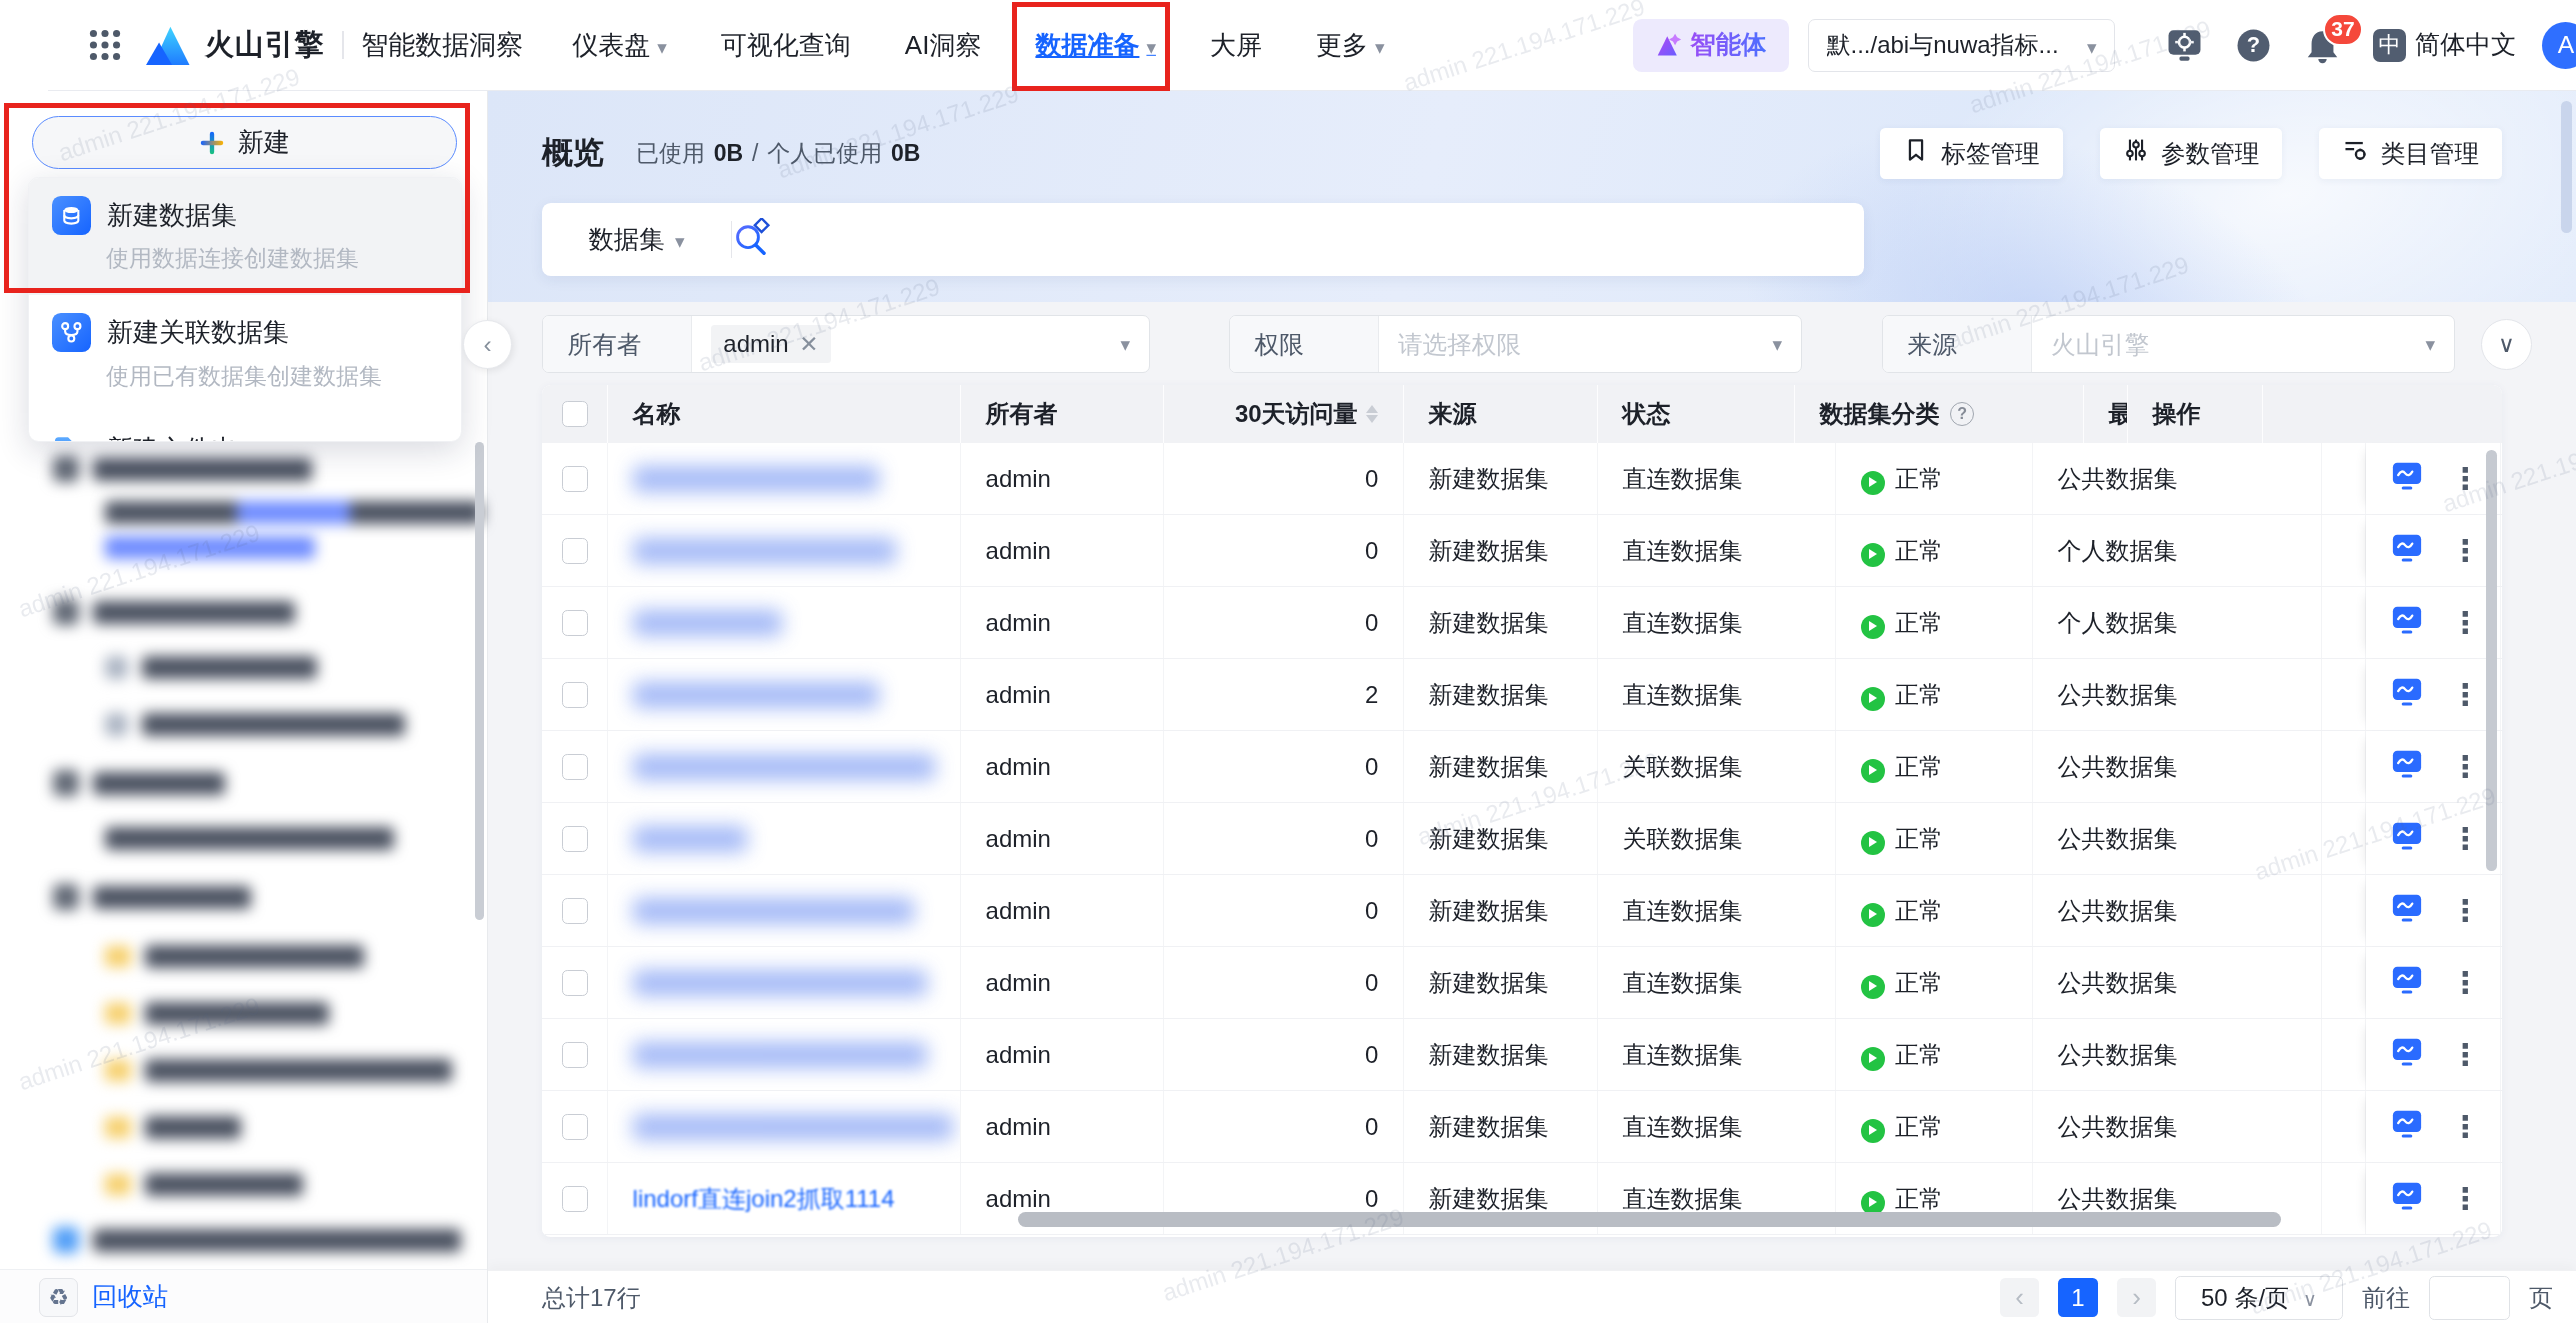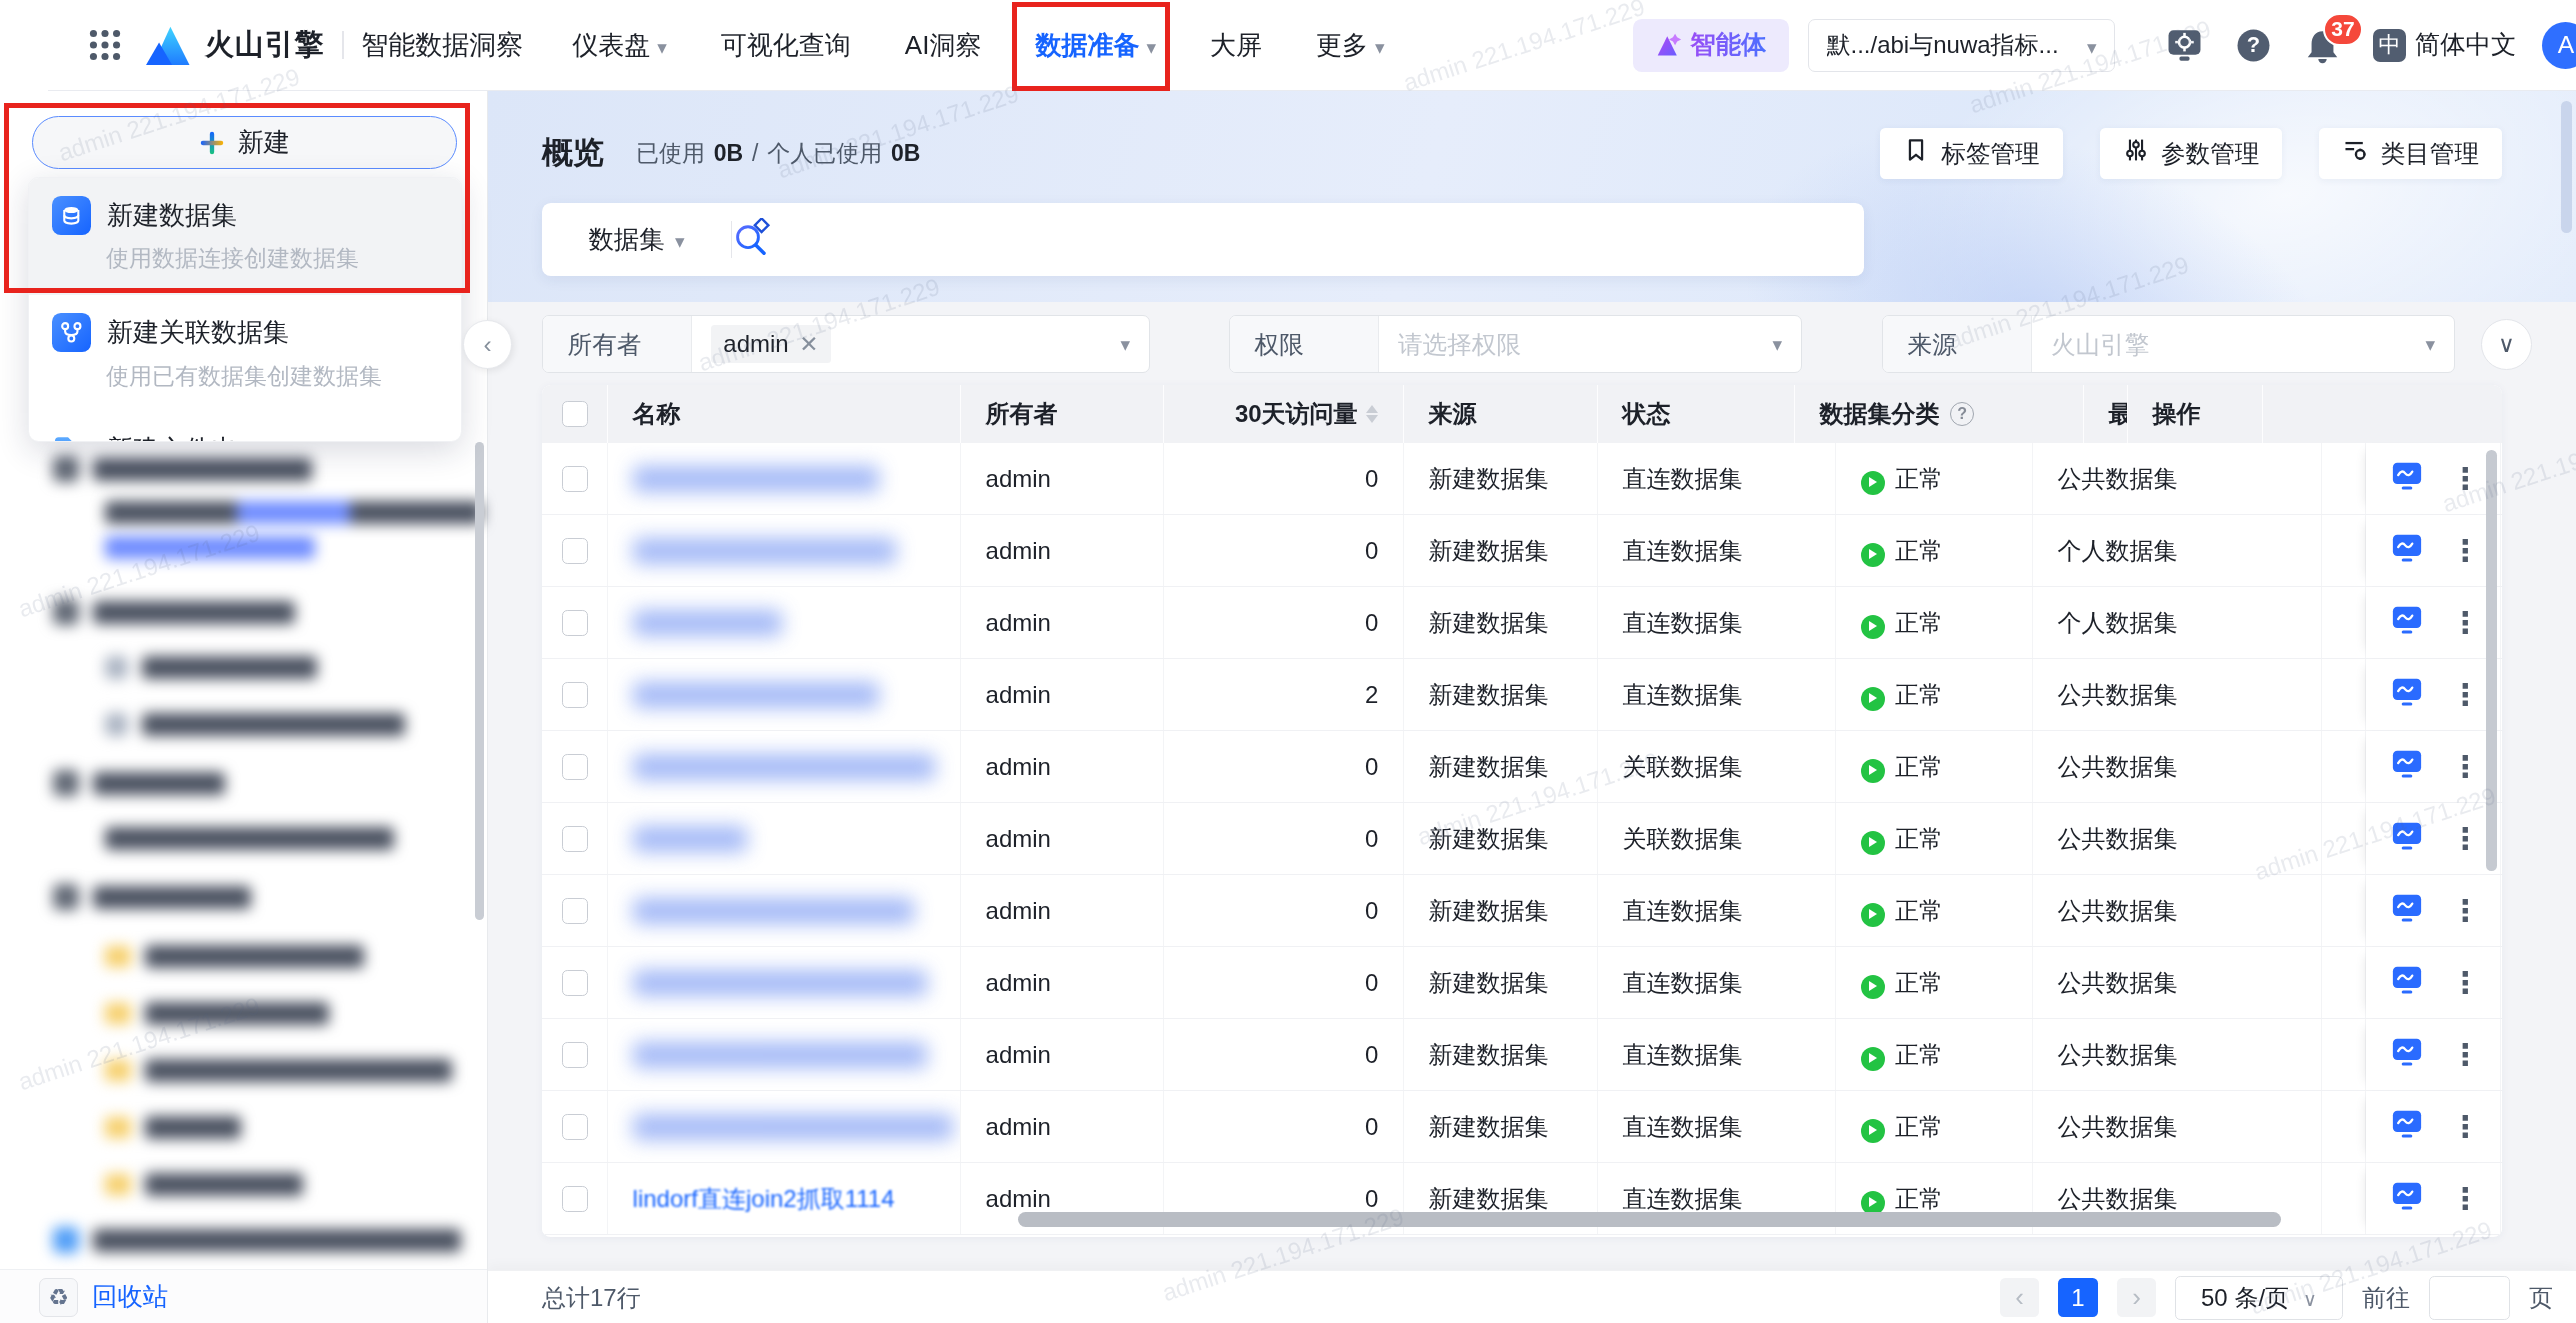--- a/index.html
+++ b/index.html
@@ -9,21 +9,21 @@
   
   .topnav{position:absolute;left:0;top:0;width:100%;height:90px;background:#fff;
     border-bottom:0.9px solid #e9ebf0;display:flex;align-items:center;z-index:6;margin-left:48px;}
   .grid-icon{margin-left:41px;width:32px;height:32px;flex:none;cursor:pointer;}
   .logo{margin-left:24.6px;width:47px;height:40px;flex:none;}
   .logo-text{margin-left:12.3px;font-size:29px;font-weight:bold;letter-spacing:0.9px;}
   .tn-divider{width:1.8px;height:28px;background:#e5e6eb;margin:0 17.5px;}
   .product{font-size:27px;color:#1d2129;}
   .nav-items{display:flex;align-items:center;margin-left:49px;gap:54px;}
   .nav-item{position:relative;display:flex;align-items:center;gap:7px;font-size:26px;cursor:pointer;white-space:nowrap;}
-  .nav-item.active{color:#1664ff;font-weight:600;}
+  .nav-item.active{color:#1664ff;font-weight:600;text-decoration:underline;}
   .caret{font-size:19px;color:#8a919f;line-height:1;transform:translateY(1.8px);}
   .anno-nav{position:absolute;left:-23px;right:-14px;top:-26px;bottom:-28px;border:5.3px solid #e8231d;pointer-events:none;}
   .nav-right{position:absolute;left:1585px;top:0;height:90px;display:flex;align-items:center;}
   .agent-btn{width:156px;height:53px;border-radius:8.8px;background:#edeafd;display:flex;align-items:center;justify-content:center;gap:8.8px;cursor:pointer;}
   .agent-label{font-size:25.4px;font-weight:600;background:linear-gradient(90deg,#9a4df6,#4c6fff);-webkit-background-clip:text;background-clip:text;color:transparent;}
   .ws-select{margin-left:19px;width:307px;height:53px;border:0.9px solid #e3e5ea;border-radius:7px;background:#fff;
     display:flex;align-items:center;padding:0 17.5px;box-sizing:border-box;cursor:pointer;}
   .ws-label{flex:1;font-size:24px;color:#1d2129;white-space:nowrap;overflow:hidden;}
   .icon-bar{display:flex;align-items:center;margin-left:51px;gap:32px;}
   .tn-ic{width:37px;height:37px;position:relative;cursor:pointer;flex:none;}

